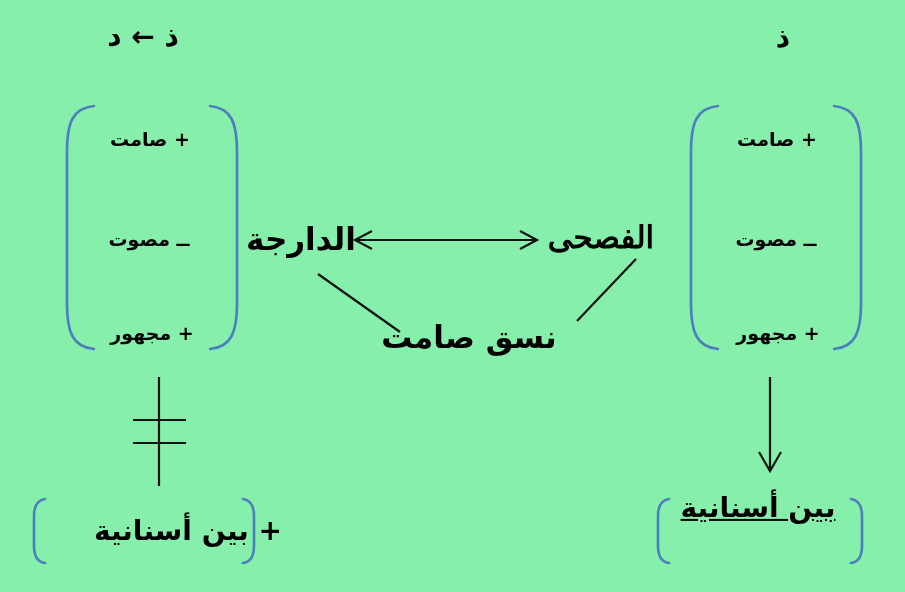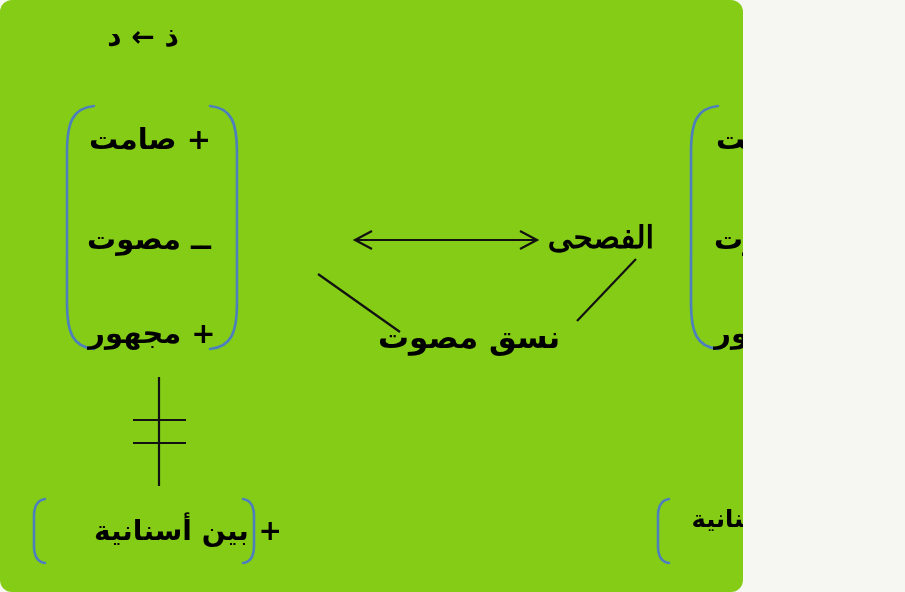--- a/index.html
+++ b/index.html
@@ -3,25 +3,24 @@
 <meta charset="utf-8">
 <style>
   html, body {
     margin: 0;
     padding: 0;
     background: #f6f6f3;
     font-family: "DejaVu Sans", sans-serif;
   }
   .stage {
     position: relative;
-    width: 743px;
+    width: 905px;
     height: 592px;
-    background: #84cc16;
+    background: #86efac;
     overflow: hidden;
-    border-radius: 12px;
   }
   .strokes {
     position: absolute;
     left: 0;
     top: 0;
     width: 905px;
     height: 592px;
   }
   .blue-paren {
     stroke: #4e7fbd;
@@ -41,32 +40,32 @@
     transform: translate(-50%, -50%);
     direction: rtl;
     font-weight: bold;
     color: #000;
     white-space: nowrap;
     line-height: 1.15;
     text-align: center;
   }
   #title-left   { left: 143px; top: 37px;  font-size: 28px; letter-spacing: 2px; }
   #title-right  { left: 783px; top: 38px;  font-size: 28px; }
-  .matrix-row   { font-size: 29px; }
+  .matrix-row   { font-size: 19px; }
   #lm-row-1     { left: 150px; top: 140px; }
   #lm-row-2     { left: 149px; top: 240px; }
   #lm-row-3     { left: 152px; top: 334px; }
   #rm-row-1     { left: 777px; top: 140px; }
   #rm-row-2     { left: 776px; top: 240px; }
   #rm-row-3     { left: 778px; top: 334px; }
   #darija-label { left: 301px; top: 240px; font-size: 31px; }
   #fusha-label  { left: 601px; top: 238px; font-size: 31px; font-family: Liberation Serif, serif; }
   #system-label { left: 469px; top: 338px; font-size: 31px; }
   #result-left  { left: 146px; top: 531px; font-size: 28px; margin-left: 42px; }
-  #result-right { left: 758px; top: 520px; font-size: 24px; }
+  #result-right { left: 758px; top: 508px; font-size: 28px; text-decoration: underline; }
 </style>
 </head>
 <body>
 
 <div class="stage">
 
   <svg class="strokes" viewBox="0 0 905 592" xmlns="http://www.w3.org/2000/svg">
 
     <path class="blue-paren" d="M94,106 C73,108 67,122 67,152 L67,303 C67,333 73,347 94,349"></path>
     <path class="blue-paren" d="M210,106 C231,108 237,122 237,152 L237,303 C237,333 231,347 210,349"></path>
@@ -106,19 +105,20 @@
   <div class="label" id="title-right" dir="rtl">ذ</div>
 
   <div class="label matrix-row" id="lm-row-1" dir="rtl">+ صامت</div>
   <div class="label matrix-row" id="lm-row-2" dir="rtl">ــ مصوت</div>
   <div class="label matrix-row" id="lm-row-3" dir="rtl">+ مجهور</div>
 
   <div class="label matrix-row" id="rm-row-1" dir="rtl">+ صامت</div>
   <div class="label matrix-row" id="rm-row-2" dir="rtl">ــ مصوت</div>
   <div class="label matrix-row" id="rm-row-3" dir="rtl">+ مجهور</div>
 
+  <div class="label" id="darija-label" dir="rtl">الدارجة</div>
   <div class="label" id="fusha-label" dir="rtl">الفصحى</div>
-  <div class="label" id="system-label" dir="rtl">نسق مصوت</div>
+  <div class="label" id="system-label" dir="rtl">نسق صامت</div>
 
   <div class="label" id="result-left" dir="rtl">+ بين أسنانية</div>
   <div class="label" id="result-right" dir="rtl">بين أسنانية</div>
 
 </div>
 
 </body></html>

